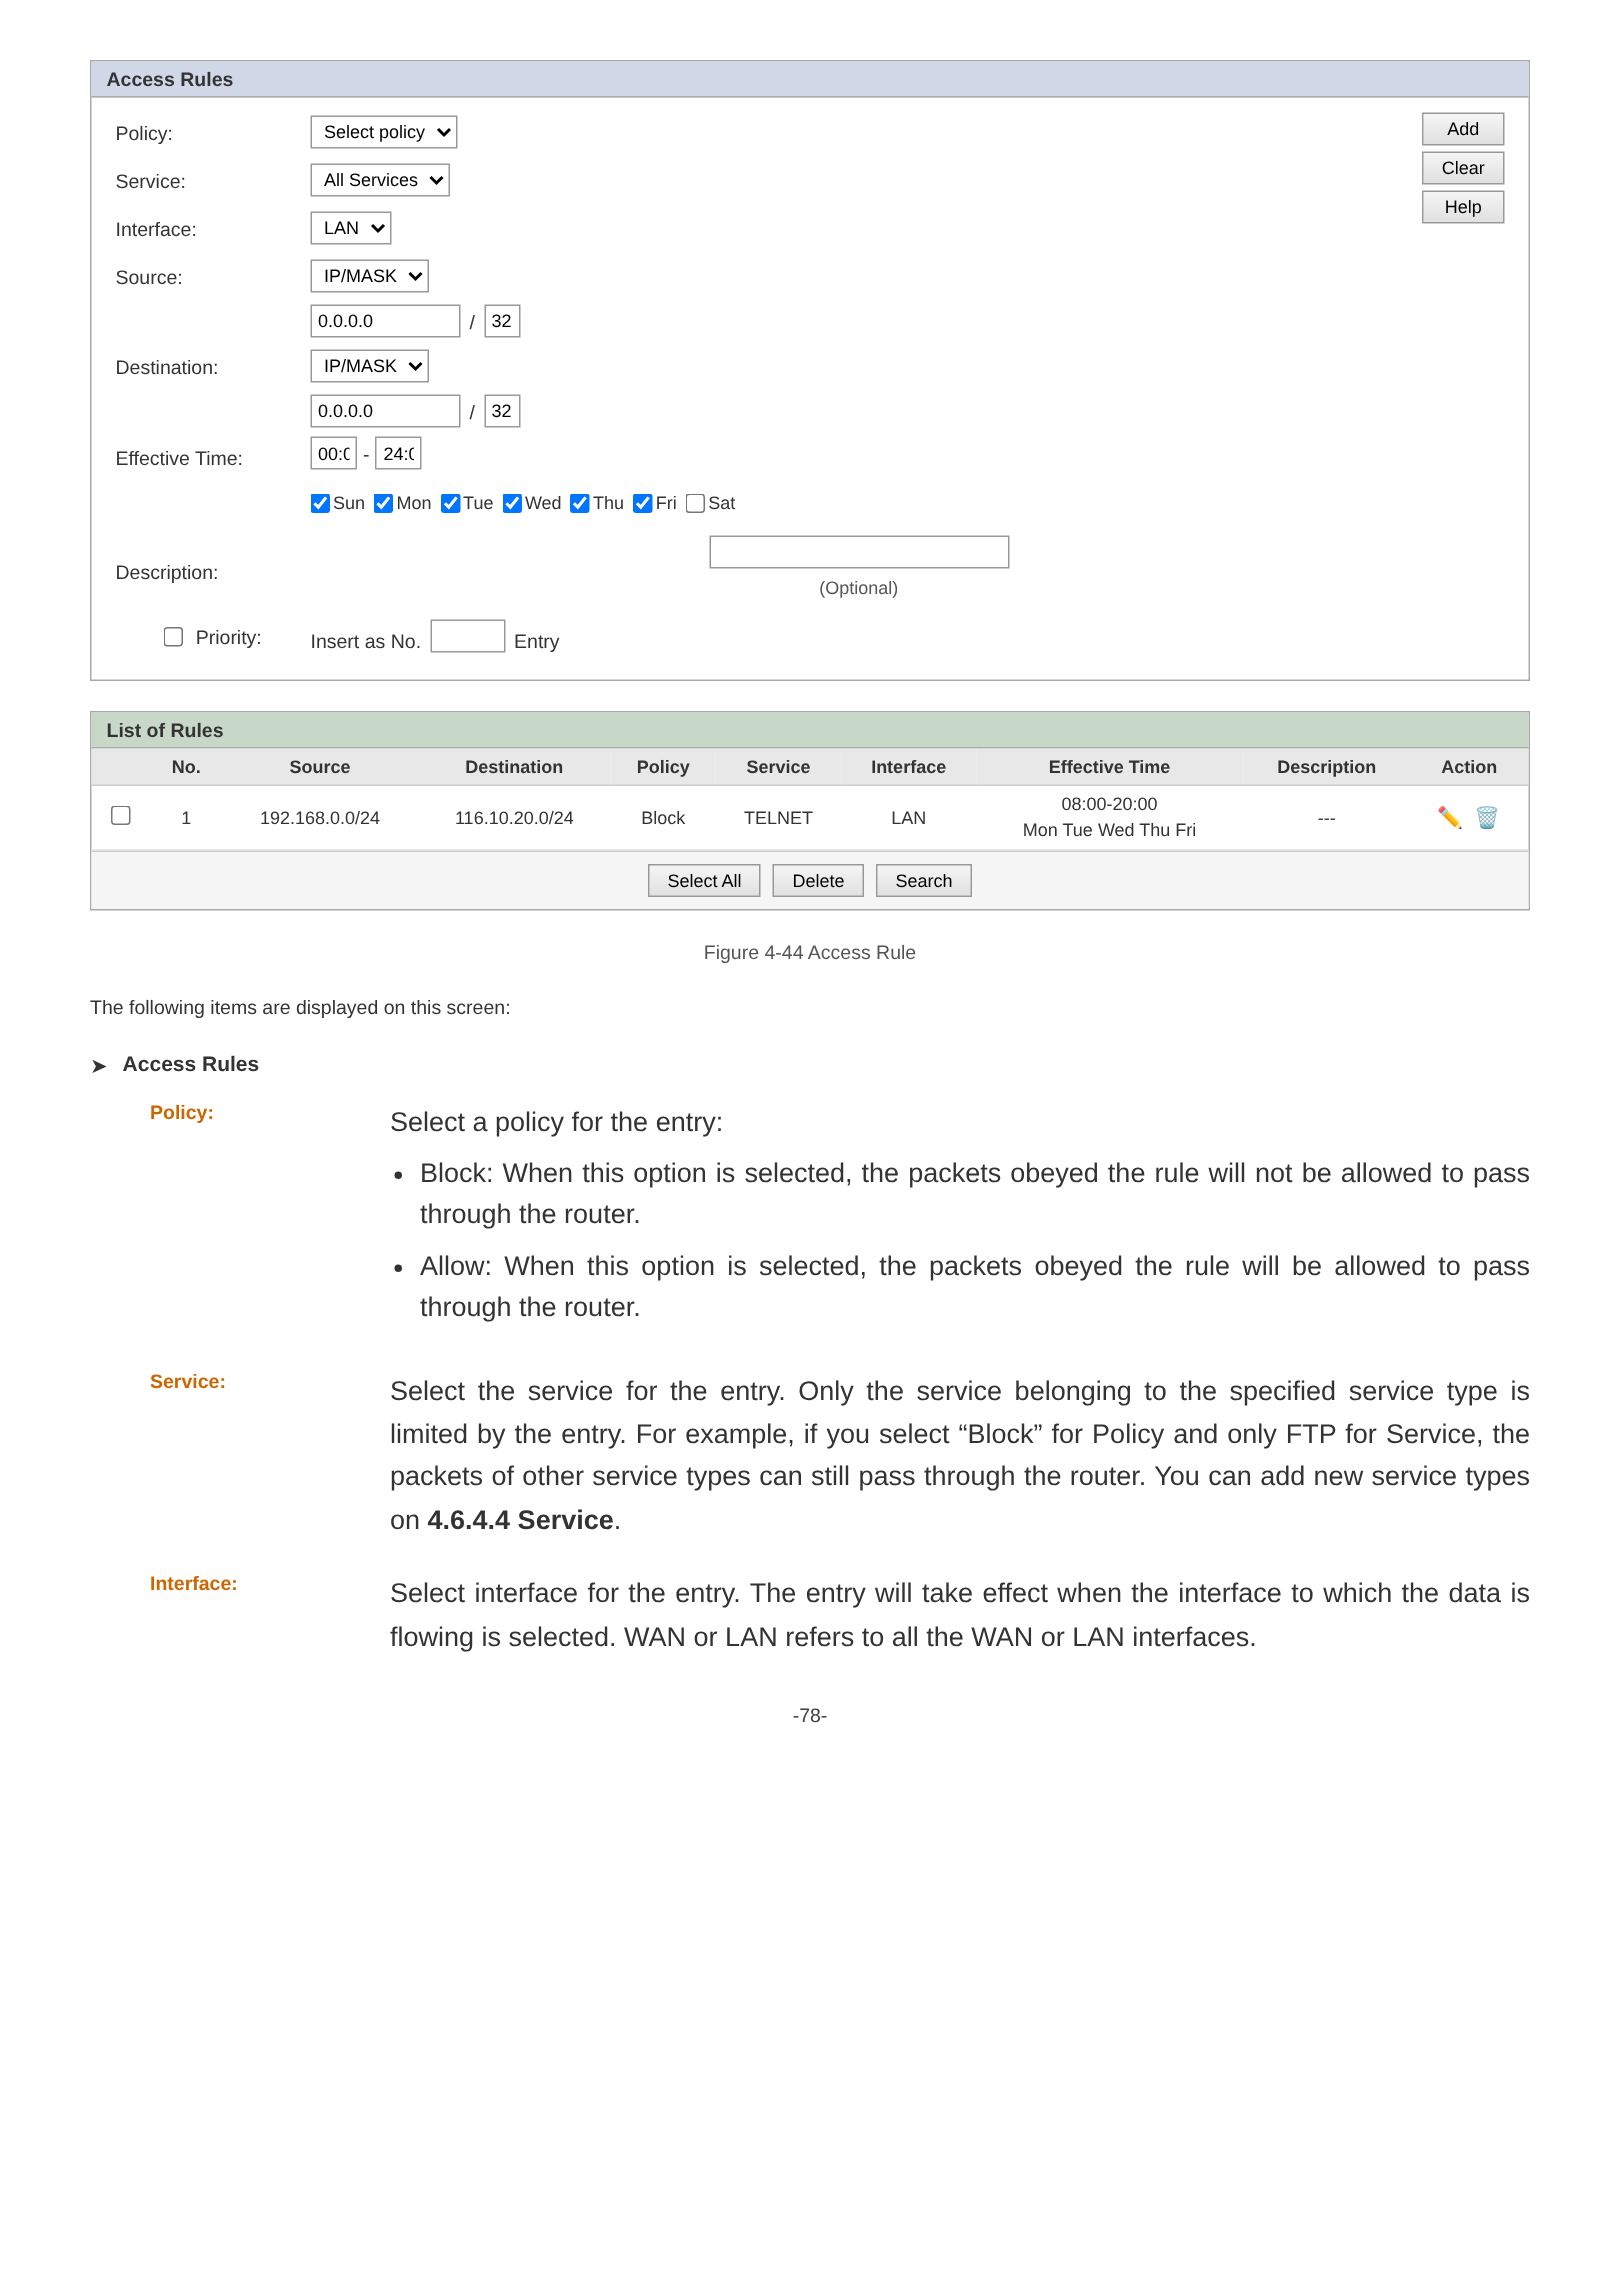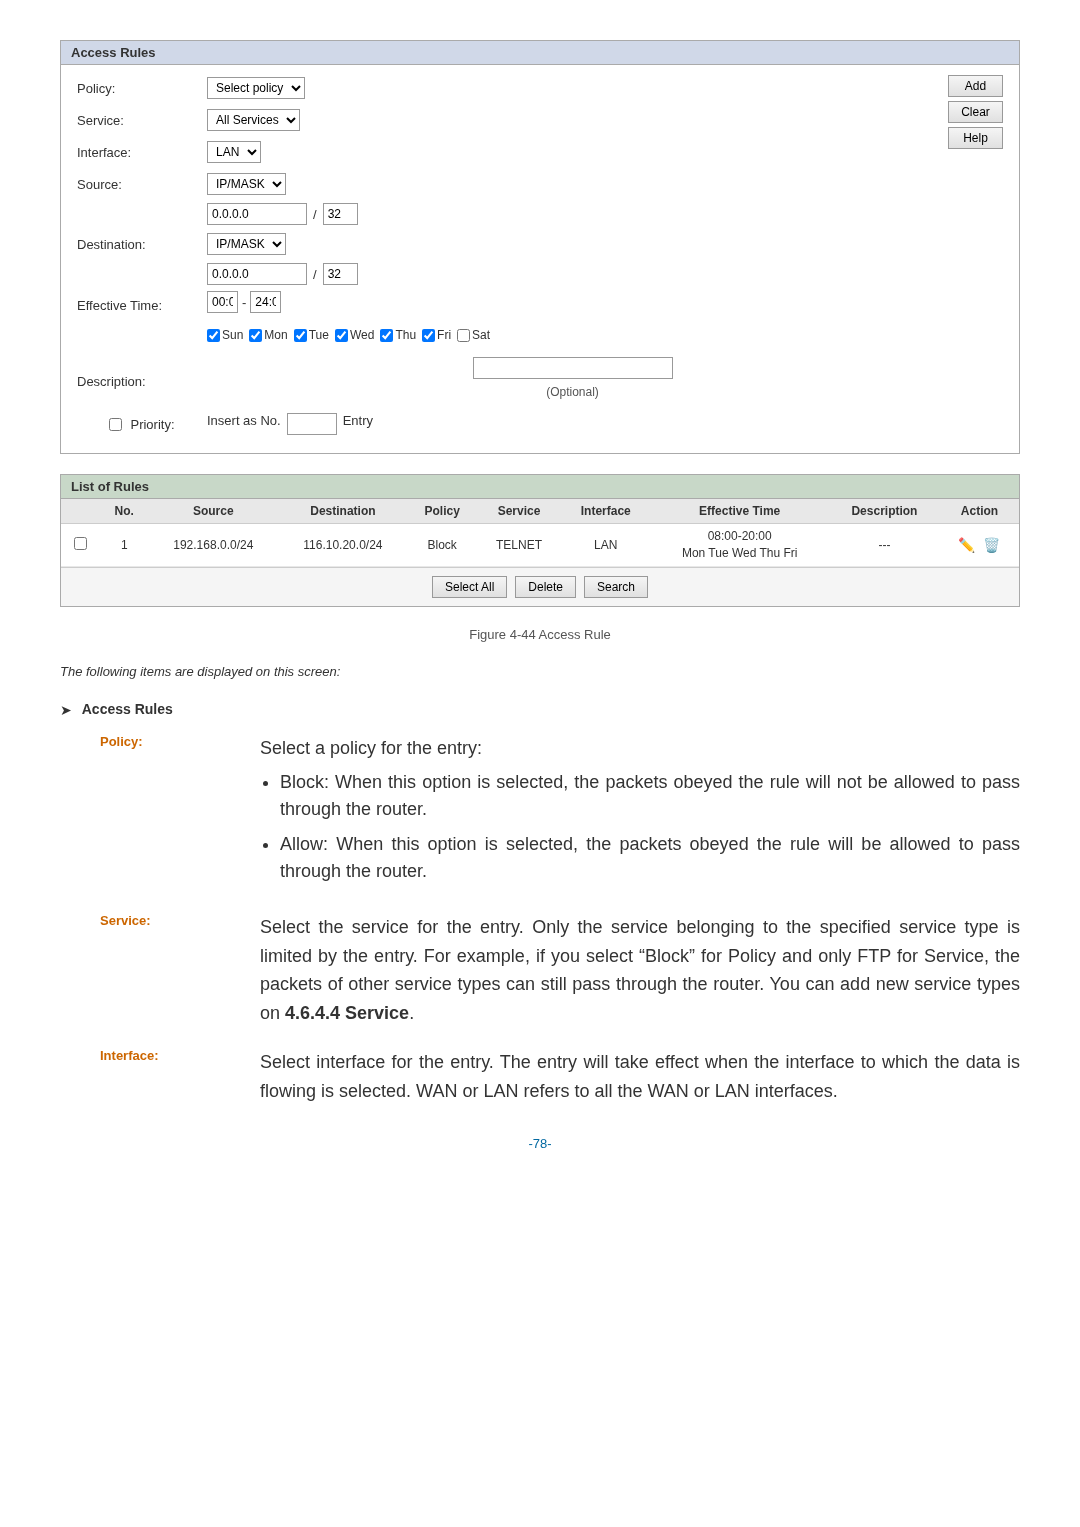--- a/index.html
+++ b/index.html
@@ -35,21 +35,21 @@
       min-height: 26px;
     }
     .form-label {
       width: 130px;
       font-size: 13px;
       color: #333;
       flex-shrink: 0;
     }
     .form-controls {
       display: flex;
-      align-items: flex-start;
+      align-items: flex-end;
       gap: 6px;
       flex: 1;
     }
     select {
       font-size: 12px;
       padding: 2px 4px;
       border: 1px solid #999;
       background: #fff;
       height: 22px;
     }
@@ -83,21 +83,21 @@
       flex: 1;
     }
     .mask-row {
       display: flex;
       align-items: center;
       margin-bottom: 6px;
       padding-left: 130px;
       gap: 6px;
     }
     .mask-sep { font-size: 13px; }
-    .mask-input { width: 35px; }
+    .mask-input { width: 24px; }
     .ip-input { width: 100px; }
 
     .time-row {
       display: flex;
       align-items: center;
       gap: 4px;
       margin-bottom: 6px;
     }
     .time-input { width: 31px; }
 
@@ -171,21 +171,20 @@
       color: #555;
       margin: 16px 0 20px 0;
     }
 
     
     .description-text {
       font-size: 13px;
       color: #333;
       margin-bottom: 20px;
       line-height: 1.5;
-      font-style: italic;
     }
 
     
     .section-header {
       display: flex;
       align-items: flex-start;
       margin-bottom: 16px;
       gap: 10px;
     }
     .arrow-symbol {
@@ -227,21 +226,21 @@
     }
     .bullet-list li {
       margin-bottom: 8px;
       line-height: 1.5;
     }
 
     
     .page-number {
       text-align: center;
       font-size: 13px;
-      color: #0369a1;
+      color: #404040;
       margin-top: 30px;
     }
 
     .priority-check {
       margin-right: 4px;
     }
 
     .eff-time-cell {
       line-height: 1.4;
     }

